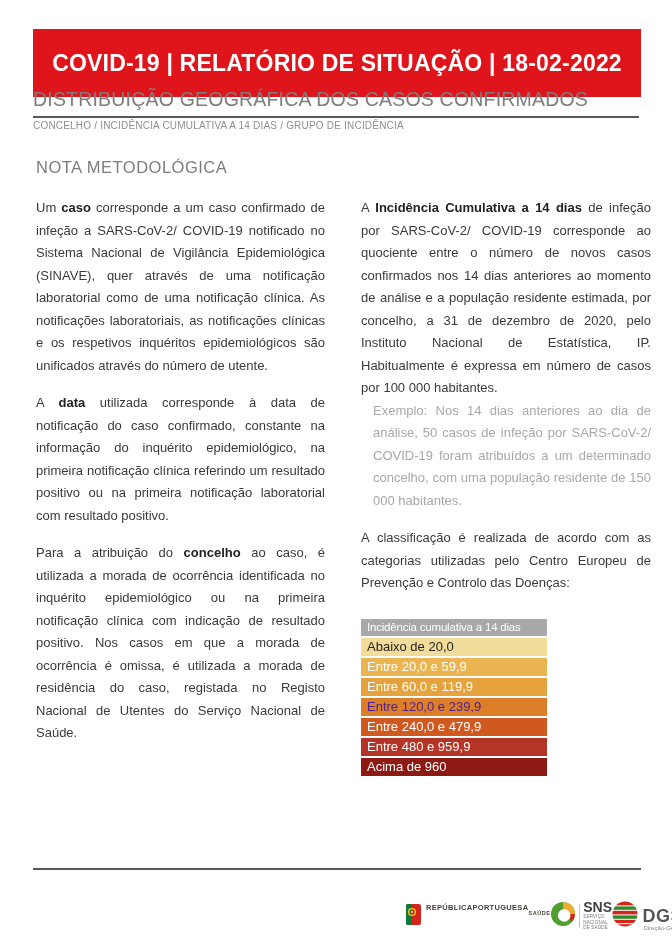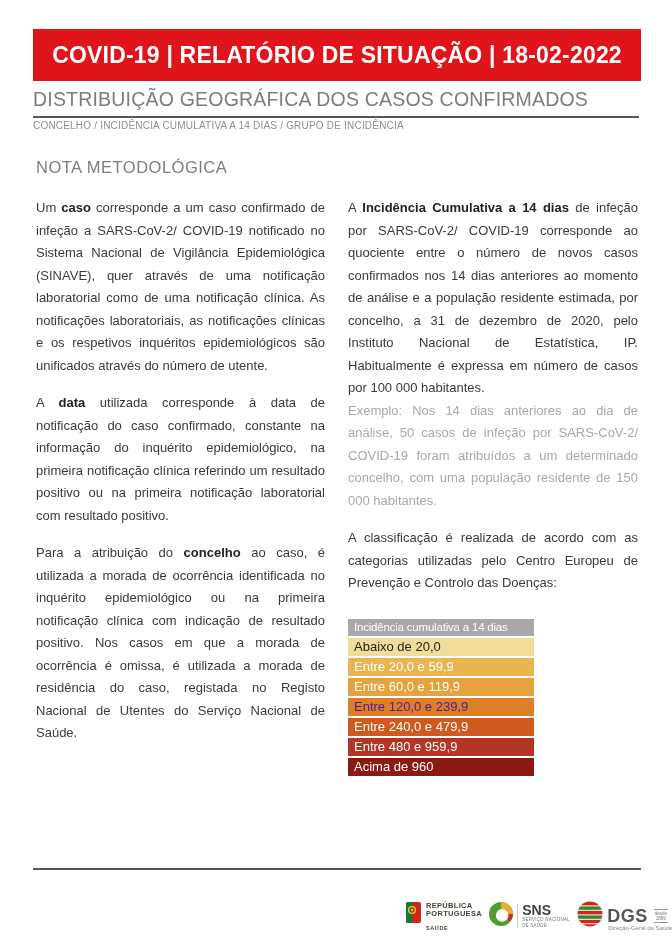--- a/index.html
+++ b/index.html
@@ -2,48 +2,48 @@
 <html><head>
 <meta charset="utf-8">
 <style>
   html,body{margin:0;padding:0;background:#ffffff;}
   .page{
     position:relative;width:672px;height:950px;background:#ffffff;overflow:hidden;
     font-family:"Liberation Sans","DejaVu Sans",sans-serif;
   }
   
   .banner{
-    position:absolute;left:33px;top:29px;width:608px;height:52px;
+    position:absolute;left:33px;top:29px;width:608px;height:68px;
     background:#e0151c;color:#ffffff;display:flex;align-items:center;justify-content:center;
     font-size:23px;font-weight:bold;letter-spacing:0.2px;white-space:nowrap;
   }
   .doc-title{
     position:absolute;left:33px;top:88px;width:606px;
     color:#7d7d7d;font-size:19.5px;letter-spacing:0.2px;
     padding-bottom:5px;border-bottom:2px solid #58585a;white-space:nowrap;
   }
   .doc-subtitle{
     position:absolute;left:33px;top:120px;width:606px;
     color:#8f8f8f;font-size:10px;letter-spacing:0.2px;white-space:nowrap;
   }
   .section-title{
     position:absolute;left:36px;top:158px;
     color:#7d7d7d;font-size:16.5px;letter-spacing:0.5px;
   }
   
   .col{position:absolute;top:197px;}
   .col-left{left:36px;width:289px;}
-  .col-right{left:348px;width:290px;}
+  .col-right{left:361px;width:290px;}
   .col p{
     margin:0 0 15px 0;font-size:13px;line-height:22.5px;
     text-align:justify;color:#3a3a3a;
   }
   .col p b{font-weight:bold;color:#222222;}
   .p-no-gap{margin-bottom:0 !important;}
-  .example{margin:0 0 15px 0;}
+  .example{margin:0 0 15px 12px;}
   .example p{color:#a8a8a8;margin:0;}
   .p-before-legend{margin-bottom:24px !important;}
   
   .legend{width:186px;}
   .legend-header{
     background:#a8a8a8;color:#ffffff;font-size:11.5px;letter-spacing:-0.2px;
     padding:2.5px 4px 2.5px 6px;margin-bottom:2px;white-space:nowrap;overflow:hidden;
   }
   .legend-row{
     font-size:13px;padding:1.5px 4px 1.5px 6px;margin-bottom:2px;
@@ -52,21 +52,21 @@
   
   .footer-rule{
     position:absolute;left:33px;top:868px;width:608px;height:2px;background:#58585a;
   }
   .logos{
     position:absolute;left:406px;top:891px;width:262px;height:50px;
     display:flex;align-items:center;justify-content:space-between;
   }
   .logo-block{display:flex;align-items:center;}
   .rp-block{align-items:flex-start;gap:5px;}
-  .rp-textstack{display:flex;flex-direction:column;}
+  .rp-textstack{display:flex;flex-direction:row;}
   .rp-line{font-size:7.5px;font-weight:bold;color:#483f35;line-height:8.5px;letter-spacing:0.3px;}
   .rp-sub{font-size:5.5px;font-weight:bold;color:#483f35;margin-top:6px;letter-spacing:0.6px;}
   .sns-bar{width:1px;height:24px;background:#c9c9c9;margin:0 4px;}
   .sns-textstack{display:flex;flex-direction:column;}
   .sns-name{font-size:14px;font-weight:bold;color:#3f3f3f;line-height:13px;}
   .sns-sub{font-size:4.5px;color:#777777;line-height:5.5px;letter-spacing:0.2px;}
   .dgs-block{position:relative;gap:4px;}
   .dgs-name{font-size:18px;font-weight:bold;color:#55565a;letter-spacing:0.5px;line-height:18px;}
   .dgs-since{
     font-size:4.5px;color:#777777;text-align:center;line-height:5px;

